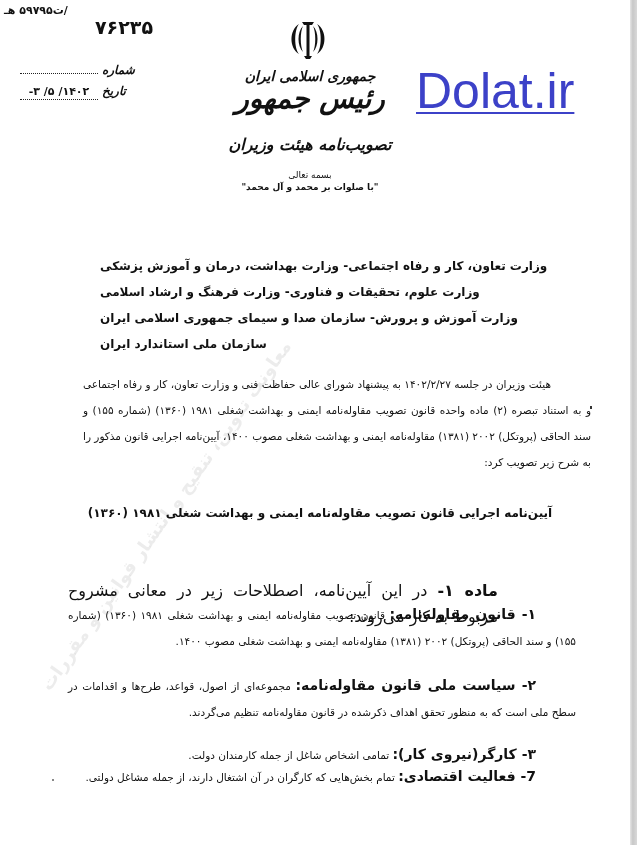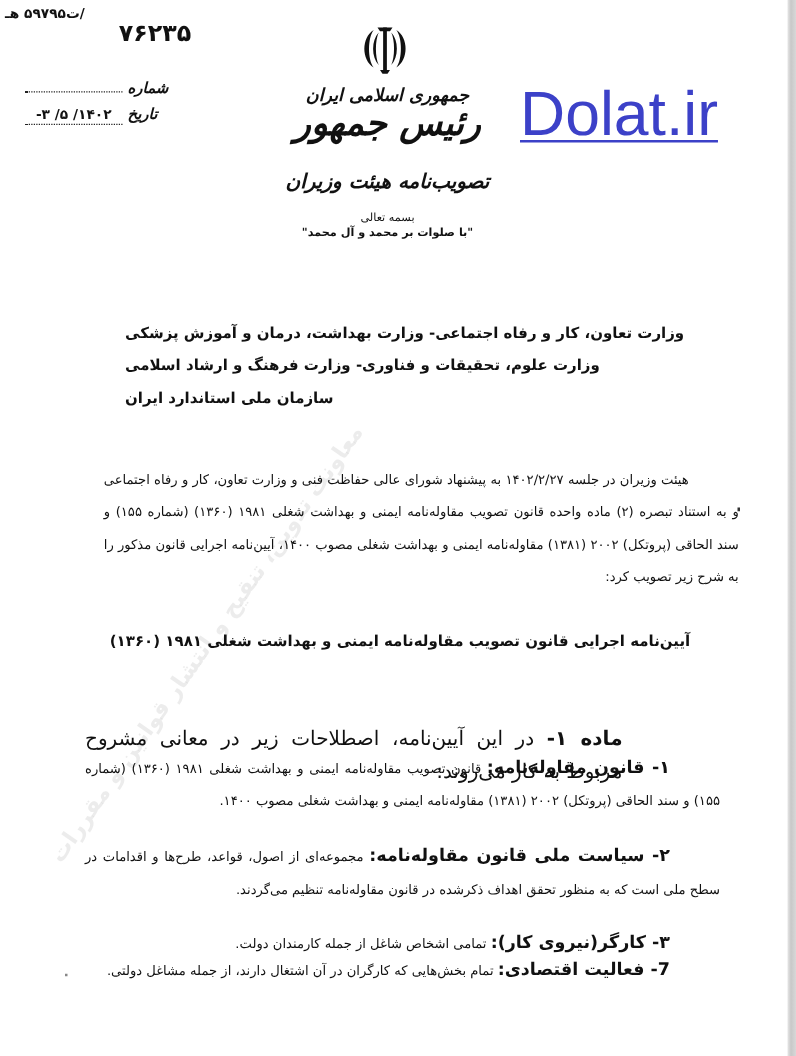--- a/index.html
+++ b/index.html
@@ -84,20 +84,21 @@
   <div class="president">رئیس جمهور</div>
   <div class="resolution-title">تصویب‌نامه هیئت وزیران</div>
   <div class="bismillah">بسمه تعالی</div>
   <div class="salawat">"با صلوات بر محمد و آل محمد"</div>
 
   <a class="site-link">Dolat.ir</a>
 
   <div class="recipients">
     <div>وزارت تعاون، کار و رفاه اجتماعی- وزارت بهداشت، درمان و آموزش پزشکی</div>
     <div>وزارت علوم، تحقیقات و فناوری- وزارت فرهنگ و ارشاد اسلامی</div>
+    <div>وزارت آموزش و پرورش- سازمان صدا و سیمای جمهوری اسلامی ایران</div>
     <div>سازمان ملی استاندارد ایران</div>
   </div>
 
   <div class="para para-intro">هیئت وزیران در جلسه ۱۴۰۲/۲/۲۷ به پیشنهاد شورای عالی حفاظت فنی و وزارت تعاون، کار و رفاه اجتماعی و به استناد تبصره (۲) ماده واحده قانون تصویب مقاوله‌نامه ایمنی و بهداشت شغلی ۱۹۸۱ (۱۳۶۰) (شماره ۱۵۵) و سند الحاقی (پروتکل) ۲۰۰۲ (۱۳۸۱) مقاوله‌نامه ایمنی و بهداشت شغلی مصوب ۱۴۰۰، آیین‌نامه اجرایی قانون مذکور را به شرح زیر تصویب کرد:</div>
 
   <div class="reg-title">
     <div>آیین‌نامه اجرایی قانون تصویب مقاوله‌نامه ایمنی و بهداشت شغلی ۱۹۸۱ (۱۳۶۰)</div>
   </div>
 
   <div class="article art-1">

